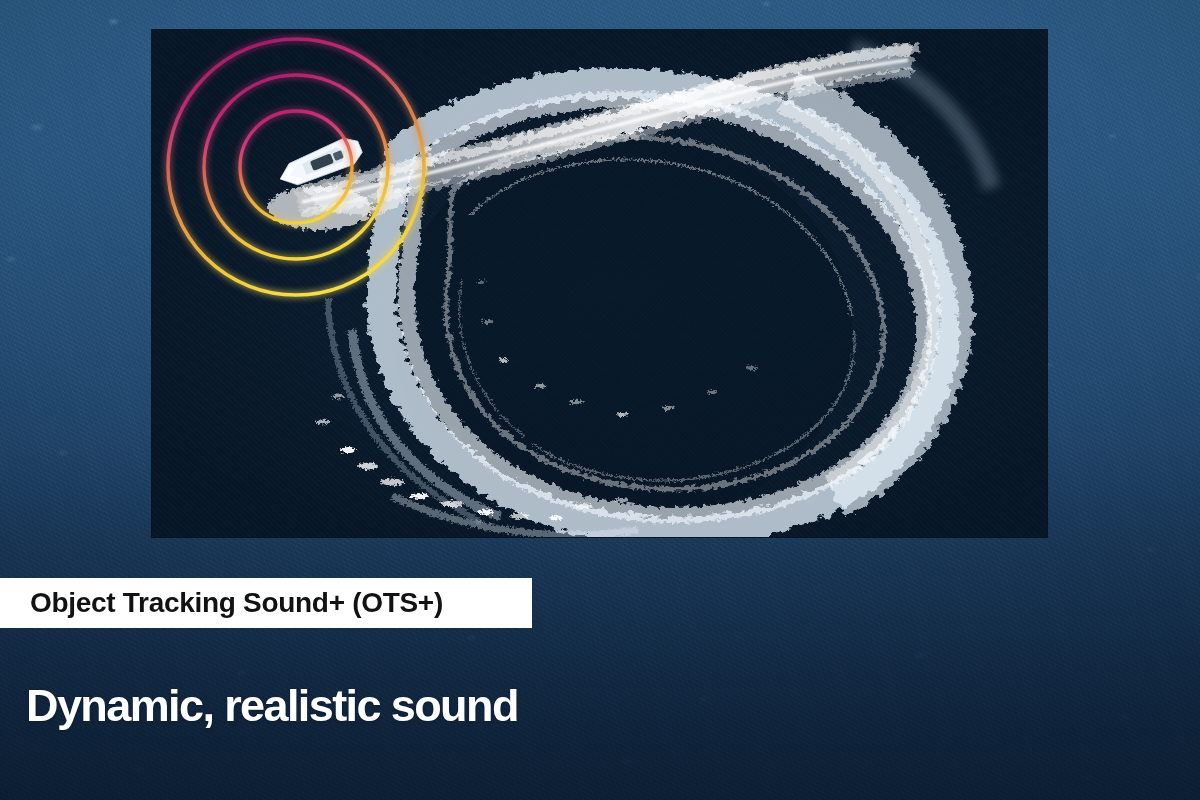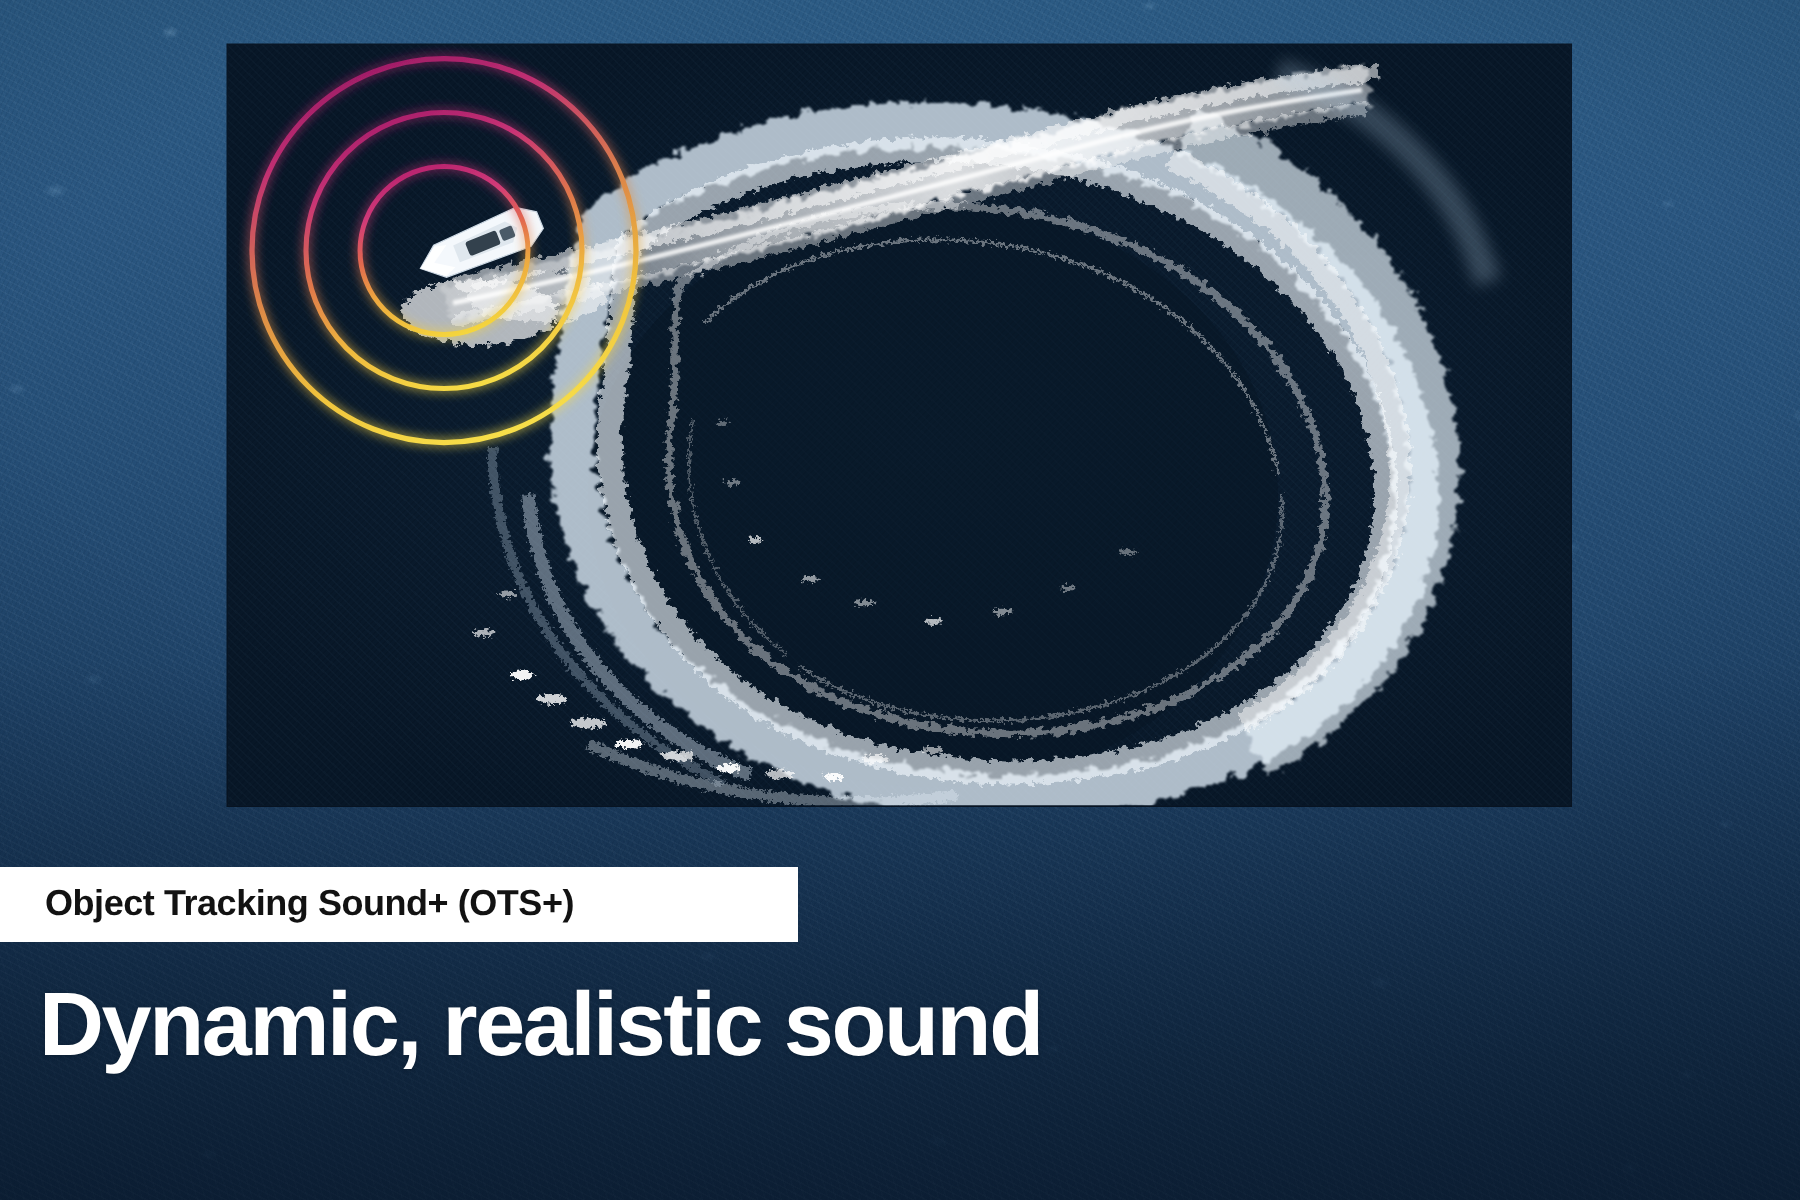--- a/index.html
+++ b/index.html
@@ -156,36 +156,36 @@
     top: 578px;
     width: 532px;
     height: 50px;
     background: #ffffff;
     display: flex;
     align-items: center;
   }
   .badge-label {
     padding-left: 30px;
     font-family: "Liberation Sans", sans-serif;
-    font-size: 24px;
+    font-size: 28px;
     font-weight: 600;
     letter-spacing: -.3px;
     color: #121212;
     white-space: nowrap;
   }
 
   
   .headline {
     position: absolute;
     left: 26px;
-    top: 651px;
+    top: 682px;
     width: 760px;
     color: #ffffff;
     font-family: "Liberation Sans", sans-serif;
-    font-size: 60px;
+    font-size: 45px;
     font-weight: 700;
     line-height: 1.07;
     letter-spacing: -1.6px;
     text-shadow: 0 1px 3px rgba(4,16,30,.35);
   }
   .headline-line { display: block; }
 </style>
 </head>
 <body>
 

